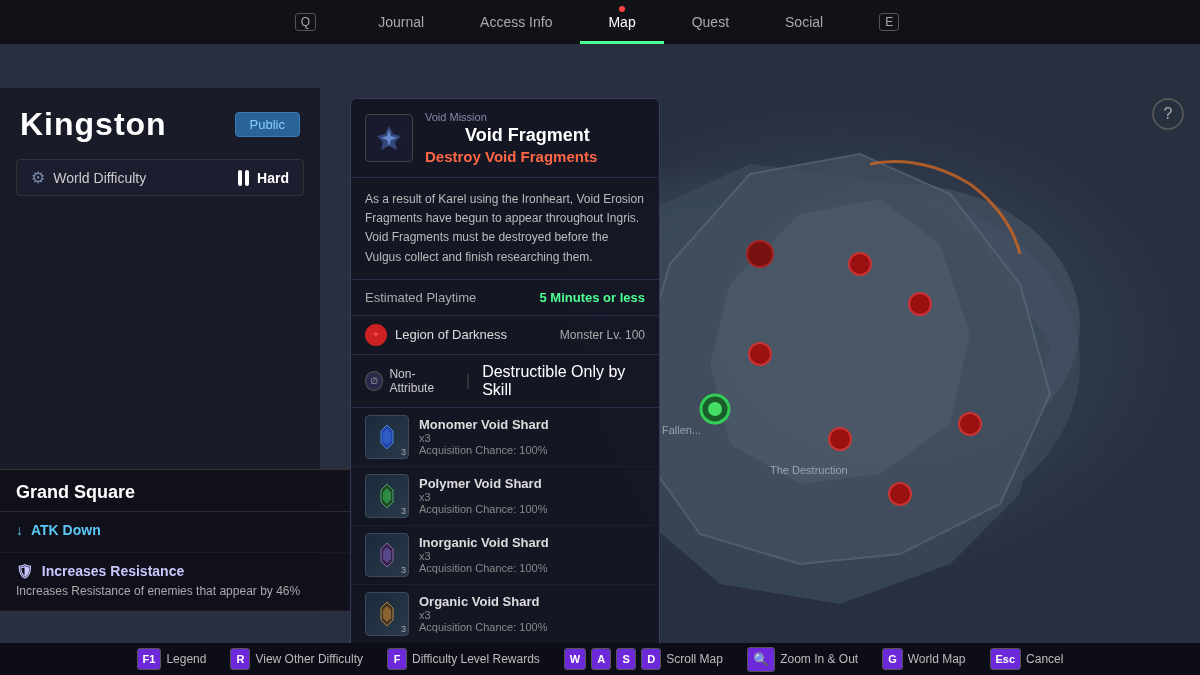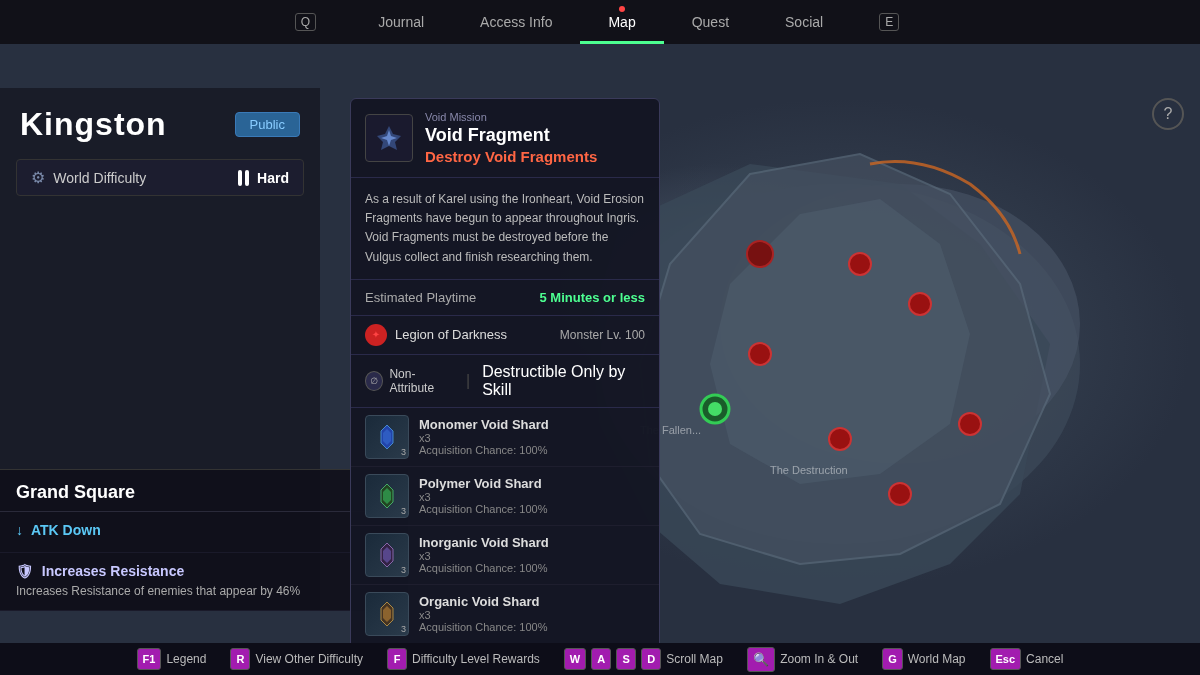--- a/index.html
+++ b/index.html
@@ -241,20 +241,21 @@
     .mission-type {
       font-size: 11px;
       color: #8888aa;
       margin-bottom: 2px;
     }
     .mission-name {
       font-size: 18px;
       font-weight: 700;
       color: #fff;
       margin-bottom: 2px;
+      margin-left: 40px;
     }
     .mission-sub {
       font-size: 15px;
       color: #ff6644;
       font-weight: 600;
     }
 
     .mission-desc {
       padding: 12px 14px;
       font-size: 12px;
@@ -402,21 +403,21 @@
       z-index: 10;
     }
     .bb-item {
       display: flex;
       align-items: center;
       gap: 5px;
       font-size: 12px;
       color: #bbb;
     }
     .bb-key {
-      background: #a21caf;
+      background: #6d28d9;
       border: 1px solid #555;
       border-radius: 3px;
       padding: 4px 5px;
       font-size: 11px;
       color: #fff;
       font-weight: 600;
       min-width: 20px;
       text-align: center;
     }
     .bb-key.wide { min-width: 30px; }

